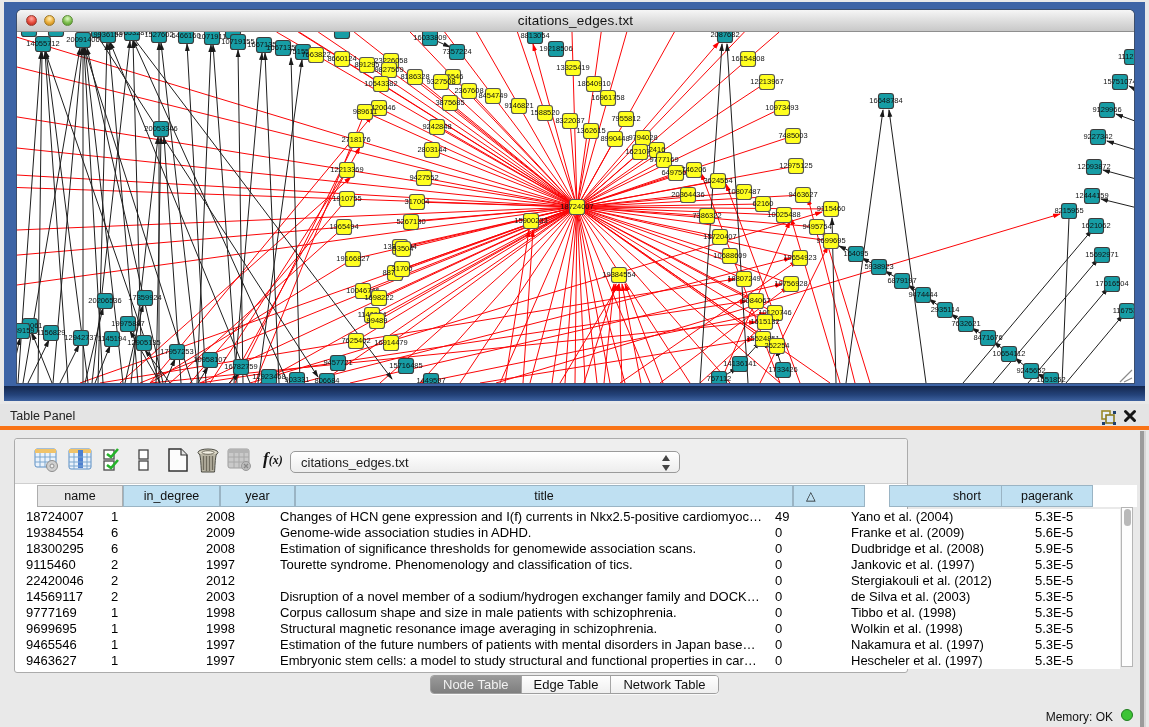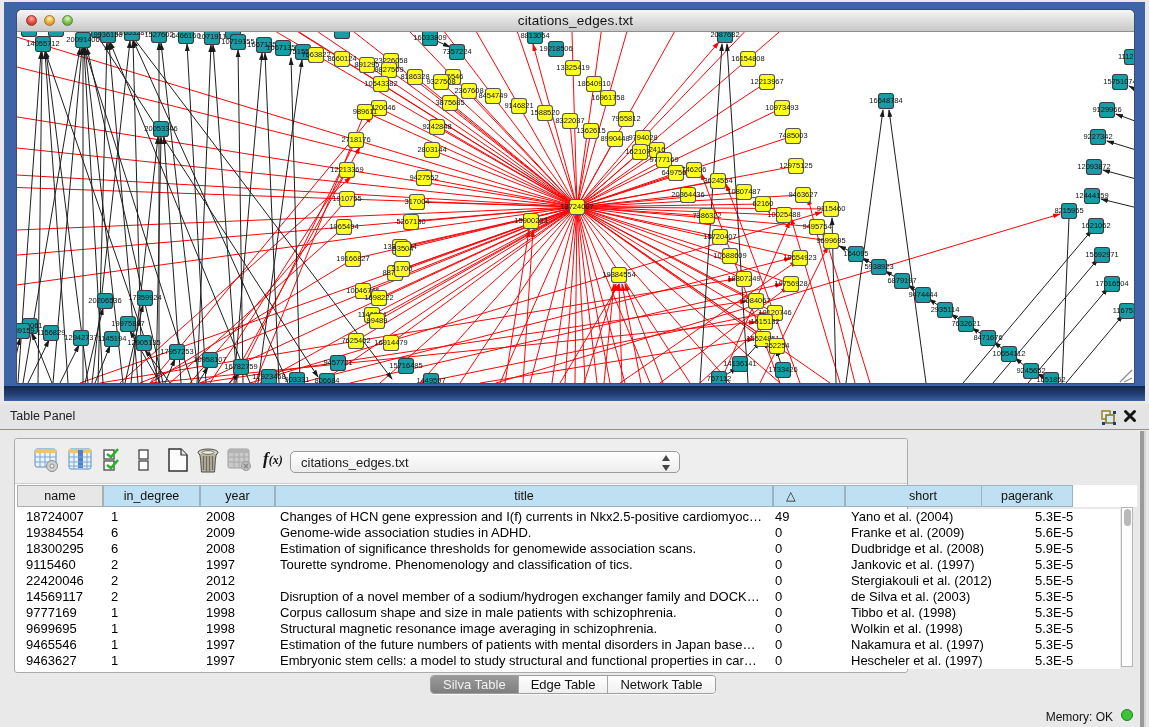--- a/index.html
+++ b/index.html
@@ -22,36 +22,36 @@
   font-size:13.5px; font-weight:normal; color:#111; letter-spacing:0.2px; }
 .tl { position:absolute; top:5px; width:11px; height:11px; border-radius:50%; }
 #tl1 { left:9px; background:radial-gradient(circle at 50% 30%, #ff9d96 8%, #e4493a 55%, #ae241b); border:1px solid #9a3b30;}
 #tl2 { left:27px; background:radial-gradient(circle at 50% 30%, #ffe9a8 8%, #e9ab37 55%, #b97d18); border:1px solid #9f7a28;}
 #tl3 { left:45px; background:radial-gradient(circle at 50% 30%, #d2f3b2 8%, #7cbd4d 55%, #4e8f27); border:1px solid #5e8c3a;}
 
 
 #panel { position:absolute; left:0; top:400.5px; width:1149px; height:326.5px;
   background:#e9e9e9; }
 #panel-head { position:absolute; left:0; top:3px; width:100%; height:26px;
-  background:#e4e4e4; border-bottom:1px solid #f97316; }
+  background:#e4e4e4; border-bottom:4px solid #f97316; }
 #panel-head .pt { position:absolute; left:10px; top:5px; font-size:12.5px; color:#222; }
 #container { position:absolute; left:14px; top:37px; width:894px; height:235px;
   border:1px solid #ababab; border-radius:3px; background:#fff; }
 #toolbar { position:absolute; left:0; top:0; width:100%; height:45px;
   background:#eeeeee; border-bottom:1px solid #cfcfcf; border-radius:3px 3px 0 0; }
 .ticon { position:absolute; top:9px; }
 #combo { position:absolute; left:275px; top:12px; width:390px; height:22px;
   border:1px solid #9a9a9a; border-radius:5px;
   background:linear-gradient(#ffffff,#ededed); }
 #combo .ct { position:absolute; left:10px; top:3px; font-size:13px; color:#1d1d1d; }
 
 #thead { position:absolute; left:0; top:46px; width:1122px; height:22px; background:#fff; }
 .hc { position:absolute; top:0; height:22px; background:#bfe0f2;
   border:1px solid #9ab4c4; font-size:12.5px; color:#111; text-align:center;
-  line-height:20px; }
+  line-height:20px;margin-left:20px; }
 #tbody { position:absolute; left:1px; top:70px; width:1104px; height:160px;
   background:#fff; overflow:hidden; }
 .trow { position:relative; height:16px; font-size:13px; color:#000; white-space:nowrap; }
 .trow div { position:absolute; top:0; height:16px; line-height:15.5px; overflow:hidden; }
 .c0 { left:10px; width:80px; } .c1 { left:95px; width:90px; }
 .c2 { left:190px; width:72px; } .c3 { left:264px; width:494px; }
 .c4 { left:759px; width:70px; } .c5 { left:835px; width:158px; }
 .c6 { left:992px; width:100px;margin-left:27px; }
 #vsb { position:absolute; left:1106px; top:68px; width:12px; height:160px;
   border:1px solid #b5b5b5; background:#fdfdfd; }
@@ -686,21 +686,21 @@
               <path d="M5,16 L9,10 H1 Z" fill="#444"></path>
       </svg>
     </div>
   </div>
   <div id="thead">
     <div class="hc" style="left:2px; width:86px; background:#e7e7e7; border-color:#adadad;">name</div>
     <div class="hc" style="left:88px; width:97px;">in_degree</div>
     <div class="hc" style="left:185px;width:75px;">year</div>
     <div class="hc" style="left:260px;width:498px;">title</div>
     <div class="hc" style="left:758px;width:72px;text-align:left;padding-left:12px;">△ out_de…</div>
-    <div class="hc" style="left:830px;width:156px;">short</div>
+    <div class="hc" style="left:854px;width:156px;">short</div>
     <div class="hc" style="left:966px;width:92px;text-align:center;">pagerank</div>
   </div>
   <div id="tbody">
 <div class="trow">
 <div class="c0">18724007</div>
             <div class="c1">1</div>
             <div class="c2">2008</div>
 <div class="c3">Changes of HCN gene expression and I(f) currents in Nkx2.5-positive cardiomyoc…</div>
             <div class="c4">49</div>
             <div class="c5">Yano et al. (2004)</div>
@@ -785,20 +785,20 @@
             <div class="c4">0</div>
             <div class="c5">Hescheler et al. (1997)</div>
 <div class="c6">5.3E-5</div>
           </div>
   </div>
   <div id="vsb">
           <div class="th"></div>
         </div>
  </div>
  <div id="tabs">
-   <div class="tab sel">Silva Table</div>
+   <div class="tab sel">Node Table</div>
         <div class="tab">Edge Table</div>
         <div class="tab">Network Table</div>
  </div>
  <div id="mem">Memory: OK</div>
       <div id="memdot"></div>
 </div>
 <div id="redge"></div>
 </div>
 </body></html>

